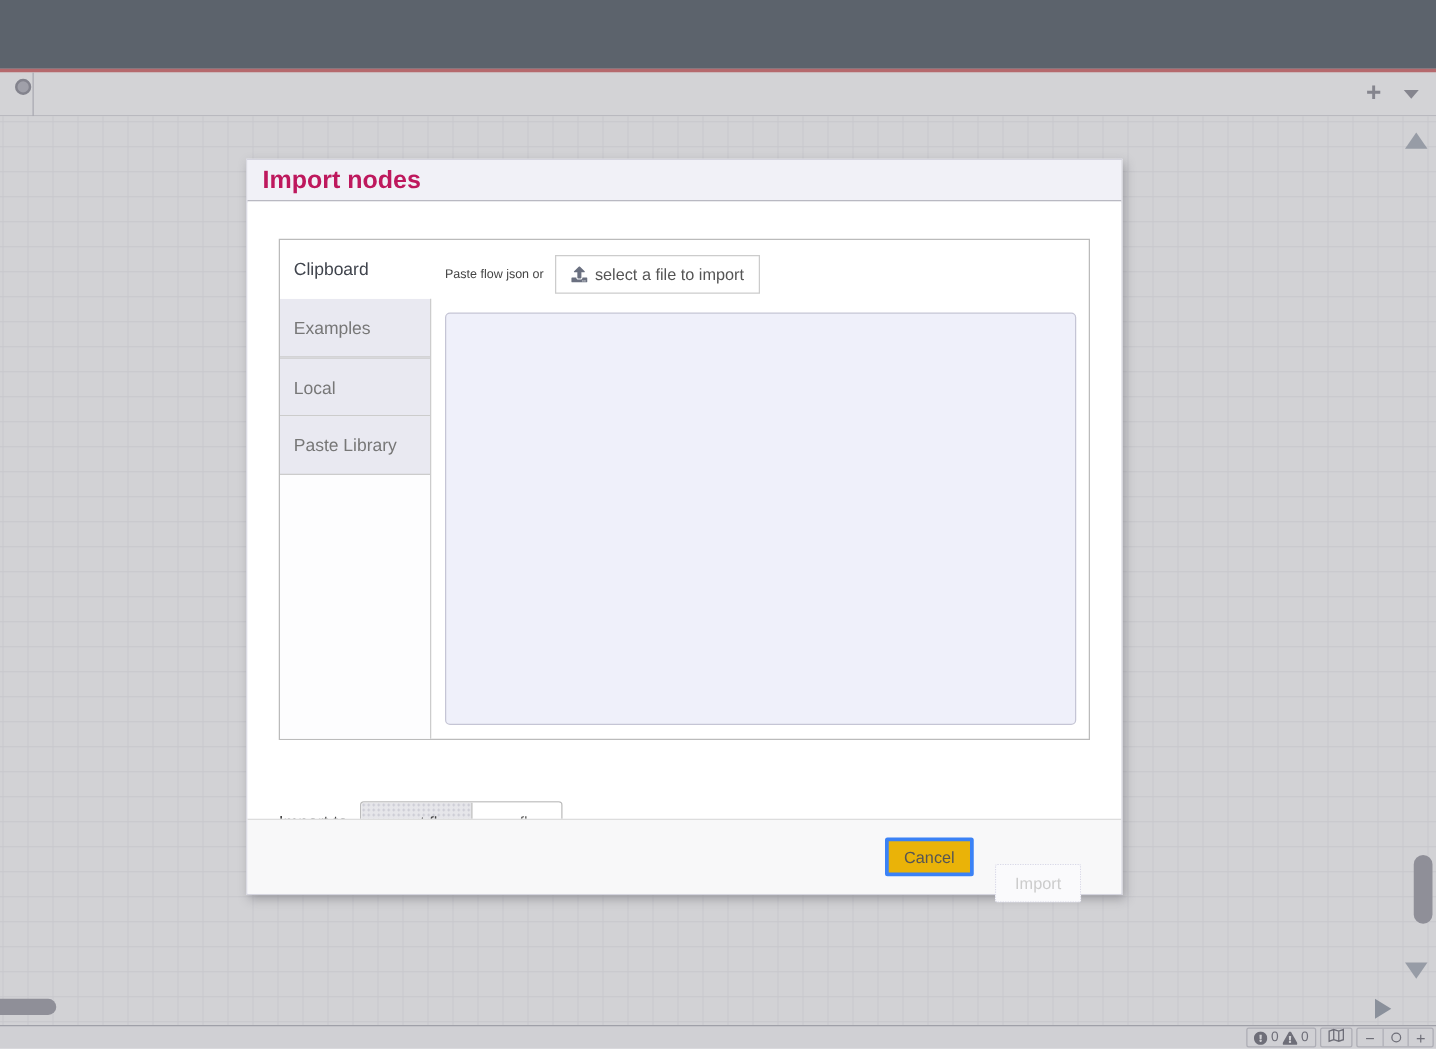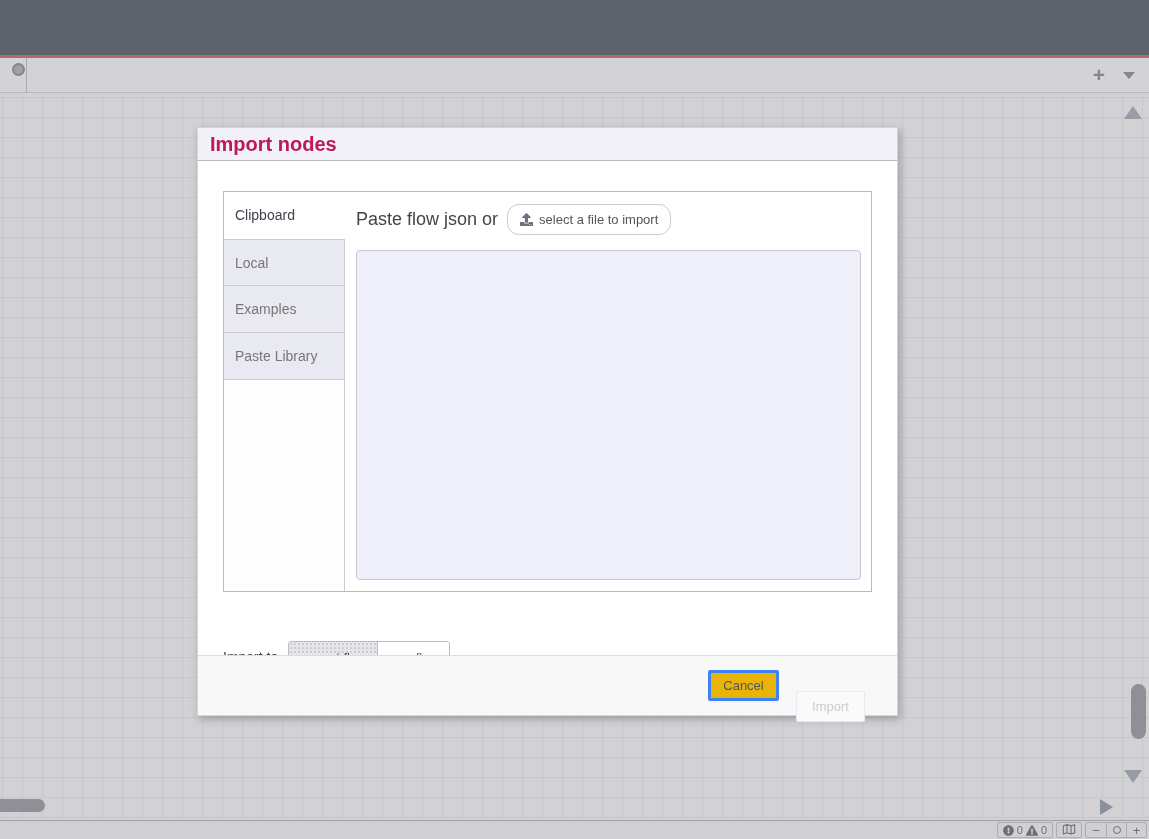--- a/index.html
+++ b/index.html
@@ -48,22 +48,22 @@
   .dialog-body { position:absolute; top:34px; left:0; right:0; bottom:60px; background:#fff; }
 
   .dlg-panel { position:absolute; left:25px; top:29px; width:649px; height:401px; border:1px solid #bbb; background:#fff; }
   .dlg-tabs  { position:absolute; left:0; top:0; bottom:0; width:121px; border-right:1px solid #ccc; background:#fdfdfe; }
   .dlg-tab   { height:47px; line-height:47px; padding-left:11px; font-size:14px; color:#777; background:#e9e9f1; border-bottom:1px solid #ccc; cursor:pointer; }
   .dlg-tab.active { position:relative; width:122px; z-index:2; background:#fff; color:#3f434c; font-weight:normal; border-bottom:none; }
   .dlg-tab.first-inactive { border-top:1px solid #ccc; }
 
   .dlg-content { position:absolute; left:121px; top:0; right:0; bottom:0; }
   .paste-row { display:flex; align-items:center; gap:9px; padding:12px 0 0 11px; }
-  .paste-label { font-size:18px; color:#444; }
-  .select-file-btn { display:inline-flex; align-items:center; gap:6px; height:31px; padding:0 12px; background:#fff; border:1px solid #ccc; border-radius:12px; font-size:13px; color:#555; cursor:pointer; }
+  .paste-label { font-size:10px; color:#444; }
+  .select-file-btn { display:inline-flex; align-items:center; gap:6px; height:31px; padding:0 12px; background:#fff; border:1px solid #ccc; border-radius:0; font-size:13px; color:#555; cursor:pointer; }
   .select-file-btn svg { display:block; }
   .json-textarea { position:absolute; left:11px; right:10px; top:58px; bottom:11px; background:#eff0fa; border:1px solid #c5c5d5; border-radius:4px; resize:none; outline:none; font-family:"DejaVu Sans Mono", monospace; font-size:13px; color:#444; }
 
   .import-to-row { position:absolute; left:25px; top:479px; height:32px; display:flex; align-items:center; }
   .import-to-label { font-size:14px; color:#444; width:65px; }
   .toggle-group { display:flex; height:32px; border:1px solid #bbb; border-radius:3px; overflow:hidden; }
   .toggle-btn { height:100%; display:flex; align-items:center; justify-content:center; font-size:13px; cursor:pointer; background:#fff; color:#666; }
   .toggle-btn.current { width:88px; color:#444;
     background-color:#e6e6ea;
     background-image:radial-gradient(#cbcbd4 1px, transparent 1px);
@@ -140,22 +140,22 @@
     </div>
   </div>
 
   <div class="dialog">
     <div class="dialog-title">Import nodes</div>
 
     <div class="dialog-body">
       <div class="dlg-panel">
         <div class="dlg-tabs">
           <div class="dlg-tab active">Clipboard</div>
+          <div class="dlg-tab">Examples</div>
           <div class="dlg-tab first-inactive">Local</div>
-          <div class="dlg-tab">Examples</div>
           <div class="dlg-tab">Paste Library</div>
         </div>
         <div class="dlg-content">
           <div class="paste-row">
             <span class="paste-label">Paste flow json or</span>
             <button class="select-file-btn">
               <span>
                 <svg width="13" height="13" viewBox="0 0 512 512" fill="#6a7080">
                     <path d="M296 384h-80c-13.3 0-24-10.7-24-24V192h-87.7c-17.8 0-26.7-21.5-14.1-34.1L242.3 5.7c7.5-7.5 19.8-7.5 27.3 0l152.2 152.2c12.6 12.6 3.7 34.1-14.1 34.1H320v168c0 13.3-10.7 24-24 24zm216-8v112c0 13.3-10.7 24-24 24H24c-13.3 0-24-10.7-24-24V376c0-13.3 10.7-24 24-24h136v8c0 30.9 25.1 56 56 56h80c30.9 0 56-25.1 56-56v-8h136c13.3 0 24 10.7 24 24zm-124 88c0-11-9-20-20-20s-20 9-20 20 9 20 20 20 20-9 20-20zm64 0c0-11-9-20-20-20s-20 9-20 20 9 20 20 20 20-9 20-20z"></path>
                   </svg>

